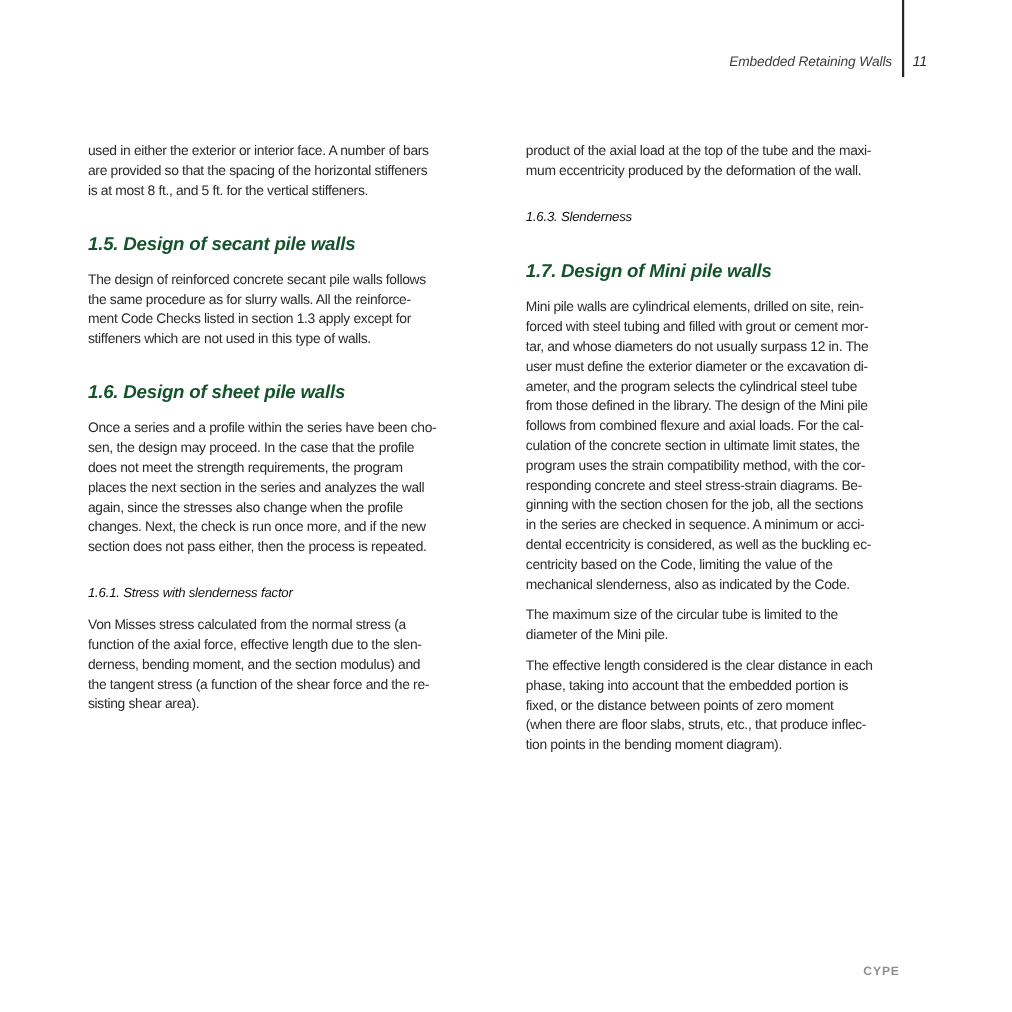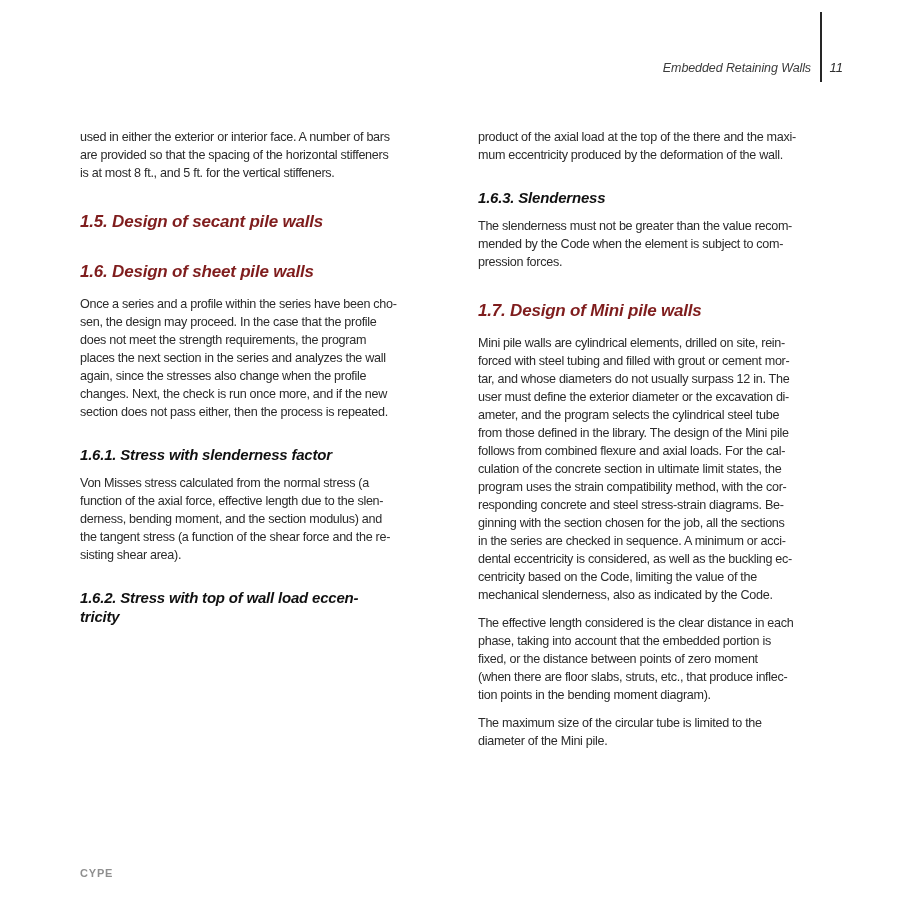--- a/index.html
+++ b/index.html
@@ -12,21 +12,21 @@
   .page {
     position: relative;
     width: 920px; height: 920px;
     background: #ffffff;
     overflow: hidden;
   }
 
   
   .header {
     position: absolute;
-    top: 12px; right: 77px;
+    top: 0; right: 77px;
     height: 70px;
     display: flex;
     align-items: flex-end;
   }
   .header .title {
     font-style: italic;
     font-size: 12.5px;
     letter-spacing: -0.1px;
     color: #3c3c3c;
     padding-bottom: 7px;
@@ -64,44 +64,44 @@
     white-space: pre-line;
     margin: 0 0 10px 0;
   }
   .col h2 {
     font-family: "Liberation Sans", sans-serif;
     font-style: italic;
     font-weight: 700;
     font-size: 17px;
     line-height: 20px;
     letter-spacing: -0.2px;
-    color: #7f1d1d;
+    color: #14532d;
     margin: 30px 0 13px 0;
     white-space: pre-line;
   }
   .col h3 {
     font-family: "Liberation Sans", sans-serif;
     font-style: italic;
-    font-weight: 700;
-    font-size: 15px;
+    font-weight: 400;
+    font-size: 12px;
     line-height: 19px;
     letter-spacing: -0.2px;
     color: #111111;
     margin: 24px 0 10px 0;
     white-space: pre-line;
   }
   .col .first { margin-top: 0; }
   .col .mt-lg { }
 
   
   .footer {
     position: absolute;
-    left: 80px; bottom: 39px;
+    left: 80px; bottom: 29px;
     width: 738px;
-    text-align: left;
+    text-align: right;
   }
   .footer .brand {
     font-size: 11px;
     font-weight: 700;
     letter-spacing: 0.8px;
     color: #8f8f8f;
   }
 </style>
 </head>
 <body>
@@ -114,68 +114,67 @@
     <span class="pageno">11</span>
   </header>
 
   <main class="content">
 
     <div class="col">
       <p class="first">used in either the exterior or interior face. A number of bars
 are provided so that the spacing of the horizontal stiffeners
 is at most 8 ft., and 5 ft. for the vertical stiffeners.</p>
       <h2>1.5. Design of secant pile walls</h2>
+      <p>The design of reinforced concrete secant pile walls follows
+the same procedure as for slurry walls. All the reinforce-
+ment Code Checks listed in section 1.3 apply except for
+stiffeners which are not used in this type of walls.</p>
       <h2>1.6. Design of sheet pile walls</h2>
       <p>Once a series and a profile within the series have been cho-
 sen, the design may proceed. In the case that the profile
 does not meet the strength requirements, the program
 places the next section in the series and analyzes the wall
 again, since the stresses also change when the profile
 changes. Next, the check is run once more, and if the new
 section does not pass either, then the process is repeated.</p>
       <h3>1.6.1. Stress with slenderness factor</h3>
       <p>Von Misses stress calculated from the normal stress (a
 function of the axial force, effective length due to the slen-
 derness, bending moment, and the section modulus) and
 the tangent stress (a function of the shear force and the re-
 sisting shear area).</p>
-      <h3>1.6.2. Stress with top of wall load eccen-
-tricity</h3>
     </div>
 
     <div class="col">
-      <p class="first">product of the axial load at the top of the there and the maxi-
+      <p class="first">product of the axial load at the top of the tube and the maxi-
 mum eccentricity produced by the deformation of the wall.</p>
       <h3>1.6.3. Slenderness</h3>
-      <p>The slenderness must not be greater than the value recom-
-mended by the Code when the element is subject to com-
-pression forces.</p>
       <h2 class="mt-lg">1.7. Design of Mini pile walls</h2>
       <p>Mini pile walls are cylindrical elements, drilled on site, rein-
 forced with steel tubing and filled with grout or cement mor-
 tar, and whose diameters do not usually surpass 12 in. The
 user must define the exterior diameter or the excavation di-
 ameter, and the program selects the cylindrical steel tube
 from those defined in the library. The design of the Mini pile
 follows from combined flexure and axial loads. For the cal-
 culation of the concrete section in ultimate limit states, the
 program uses the strain compatibility method, with the cor-
 responding concrete and steel stress-strain diagrams. Be-
 ginning with the section chosen for the job, all the sections
 in the series are checked in sequence. A minimum or acci-
 dental eccentricity is considered, as well as the buckling ec-
 centricity based on the Code, limiting the value of the
 mechanical slenderness, also as indicated by the Code.</p>
+      <p>The maximum size of the circular tube is limited to the
+diameter of the Mini pile.</p>
       <p>The effective length considered is the clear distance in each
 phase, taking into account that the embedded portion is
 fixed, or the distance between points of zero moment
 (when there are floor slabs, struts, etc., that produce inflec-
 tion points in the bending moment diagram).</p>
-      <p>The maximum size of the circular tube is limited to the
-diameter of the Mini pile.</p>
     </div>
 
   </main>
 
   <footer class="footer">
     <span class="brand">CYPE</span>
   </footer>
 
 </div>
 

